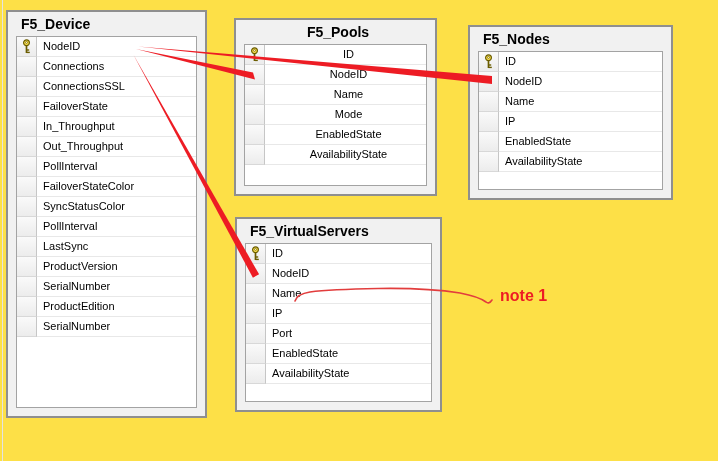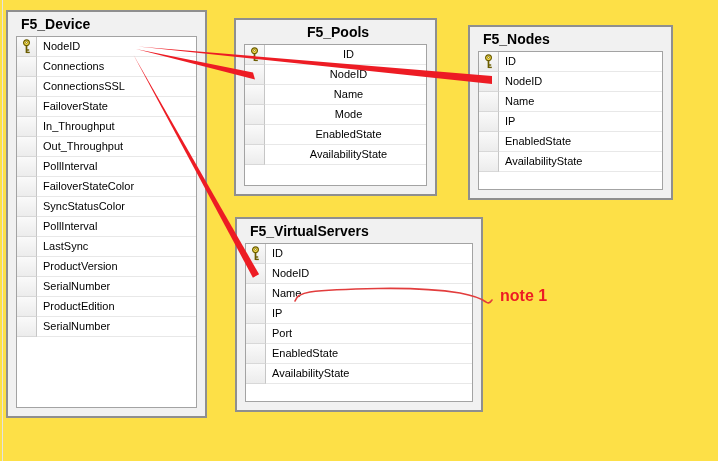--- a/index.html
+++ b/index.html
@@ -206,21 +206,21 @@
           <div class="t-sel"></div>
           <div class="t-field">EnabledState</div>
         </div>
         <div class="t-row">
           <div class="t-sel"></div>
           <div class="t-field">AvailabilityState</div>
         </div>
       </div>
   </section>
 
-  <section class="tcard" style="left:235px; top:217px; width:248px; height:195px;">
+  <section class="tcard" style="left:235px; top:217px; width:207px; height:195px;">
     <div class="t-title">F5_VirtualServers</div>
     <div class="t-grid">
         <div class="t-row">
           <div class="t-sel">
             <svg width="11" height="15" viewBox="0 0 11 15">
               <circle cx="5.5" cy="3.8" r="2.9" fill="#ffe34d" stroke="#6b5d00" stroke-width="1.2"></circle>
               <circle cx="5.5" cy="3.4" r="1.0" fill="#fffbe0" stroke="#6b5d00" stroke-width="0.7"></circle>
               <line x1="5.5" y1="6.7" x2="5.5" y2="14" stroke="#6b5d00" stroke-width="1.7"></line>
               <line x1="5.5" y1="11" x2="8.2" y2="11" stroke="#6b5d00" stroke-width="1.4"></line>
               <line x1="5.5" y1="13.4" x2="8.8" y2="13.4" stroke="#6b5d00" stroke-width="1.4"></line>

